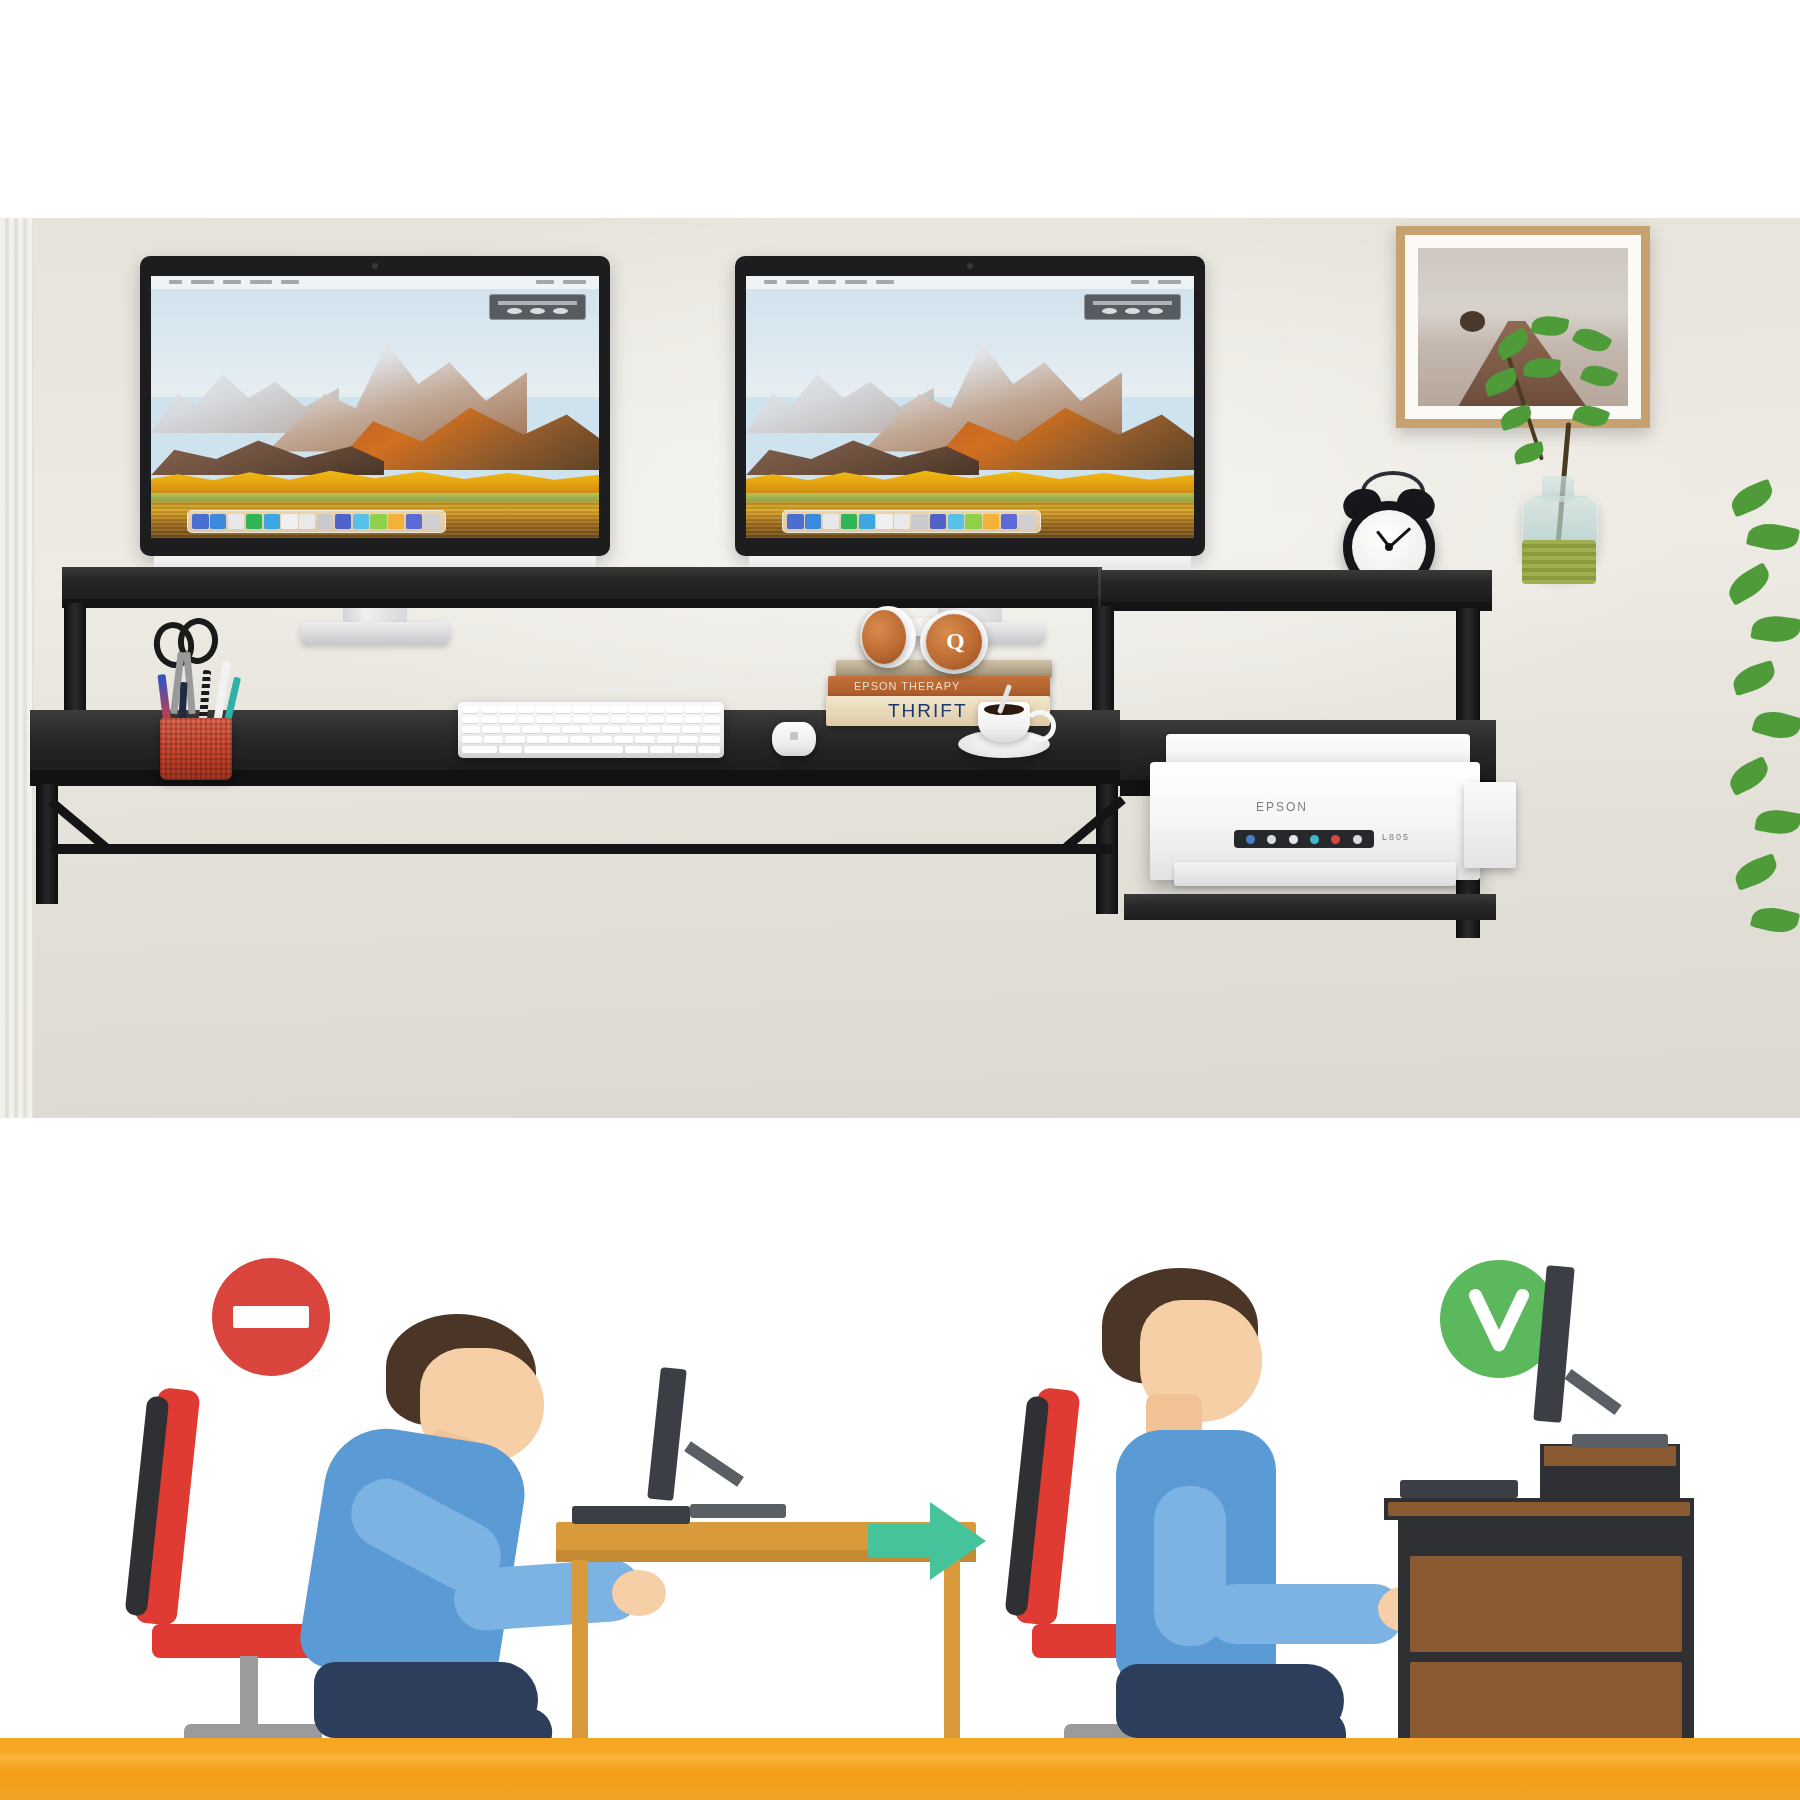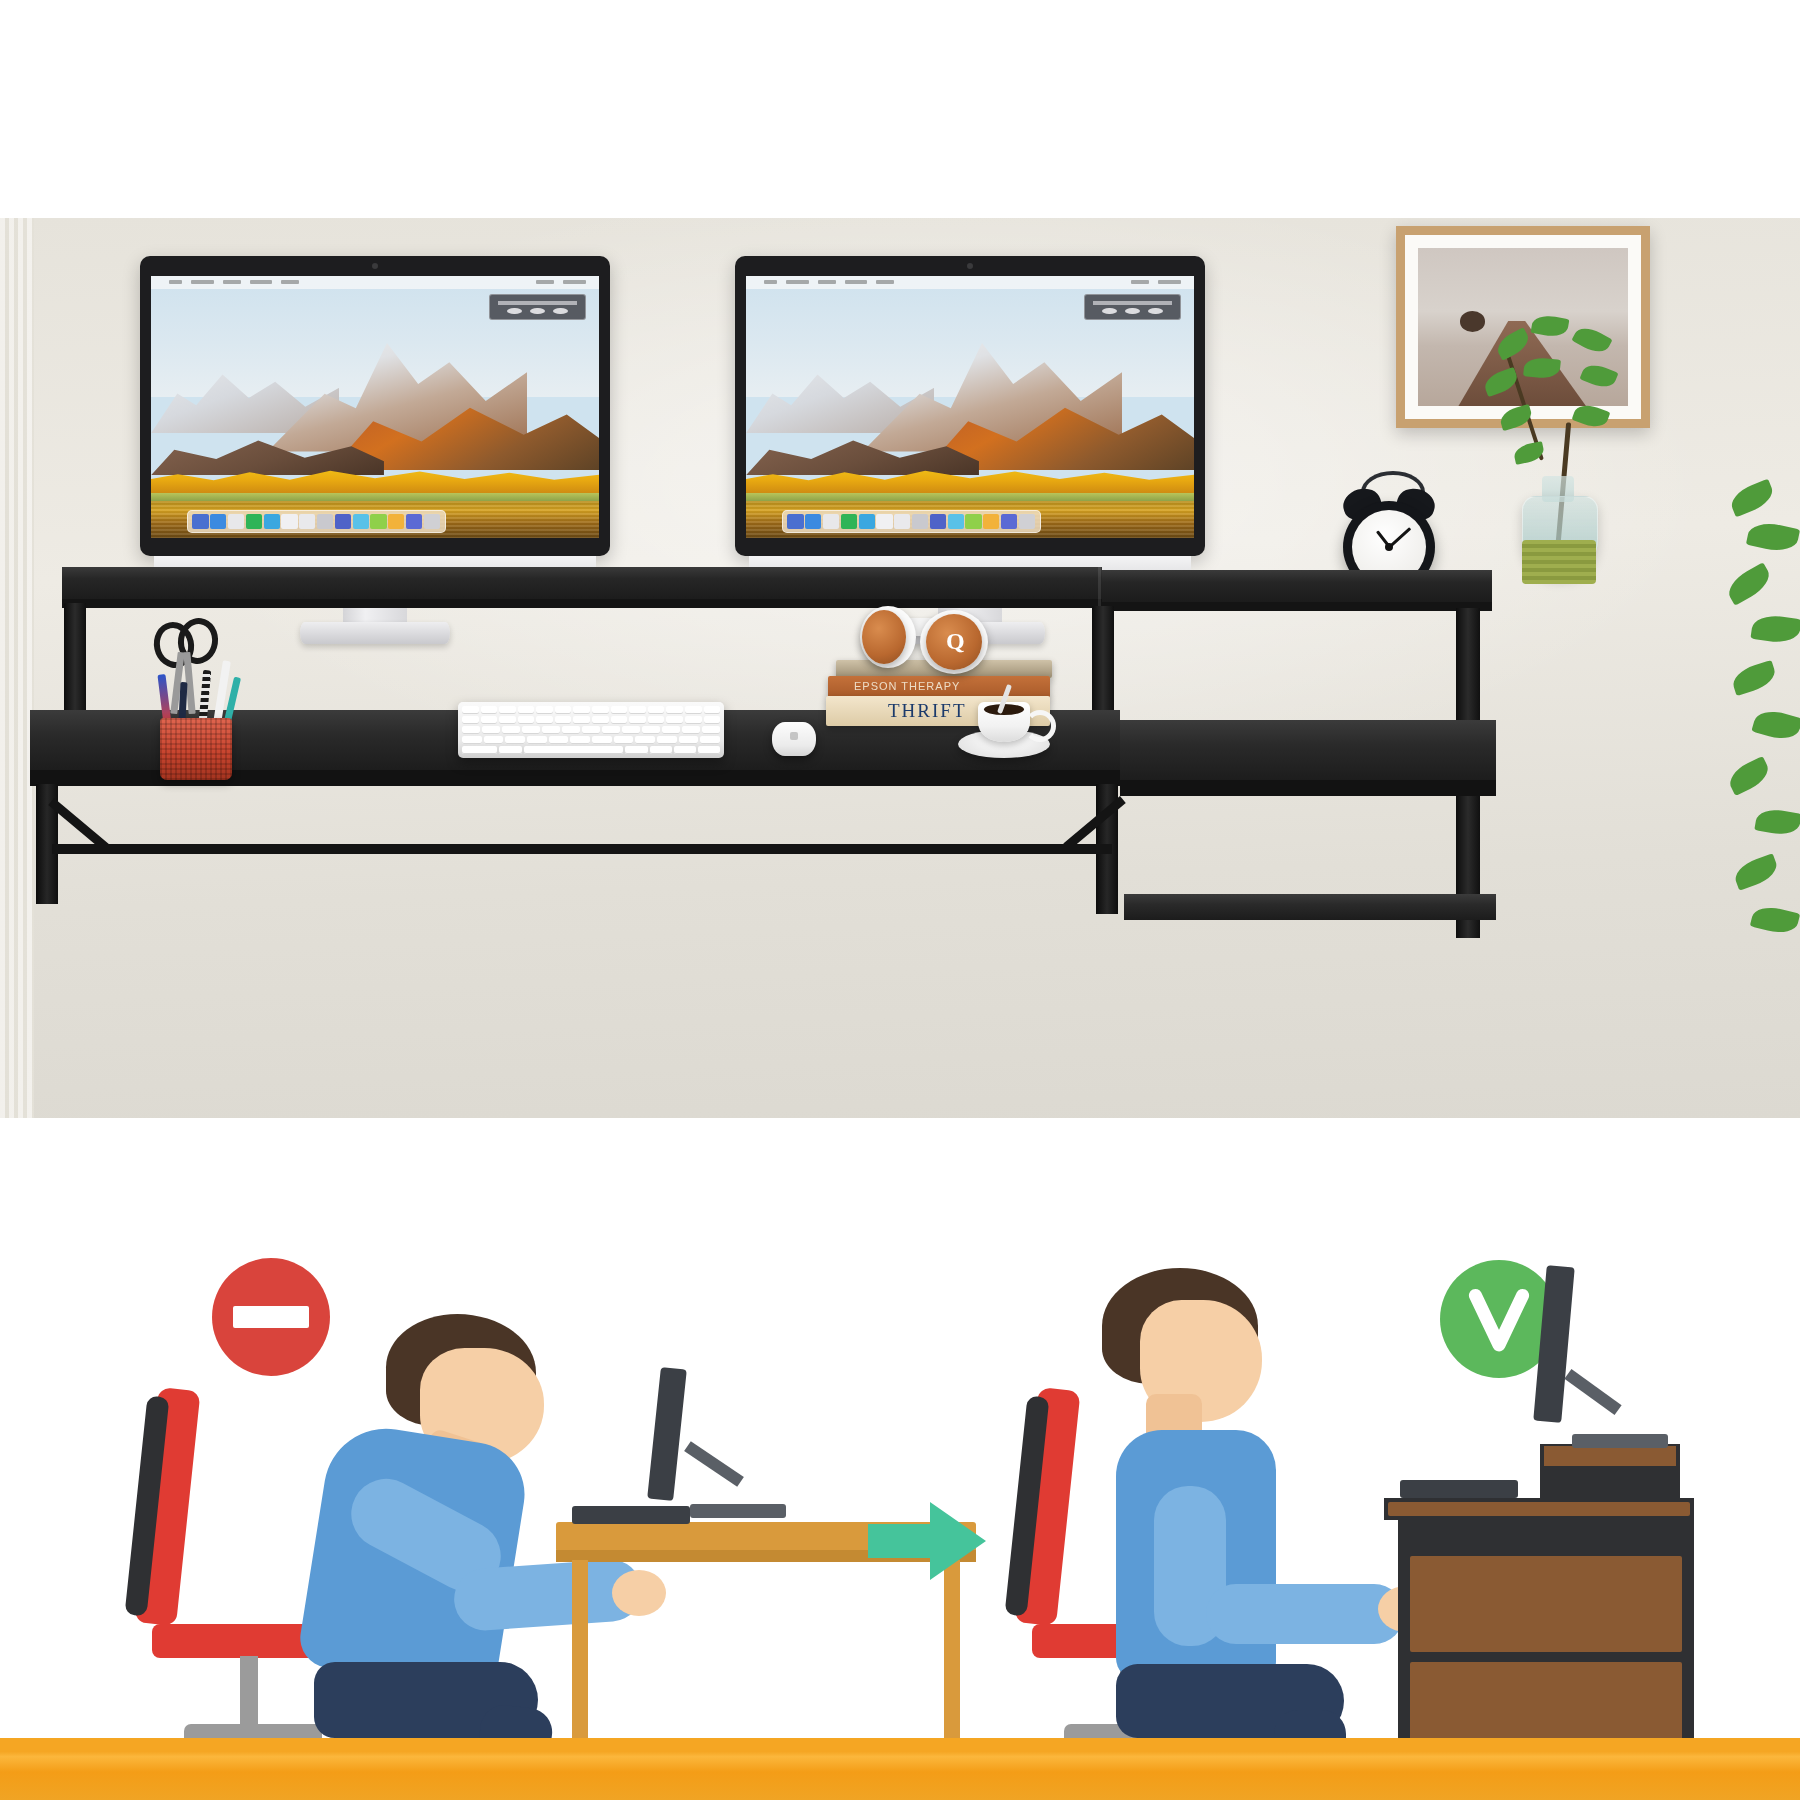--- a/index.html
+++ b/index.html
@@ -101,21 +101,21 @@
   .kbrow{display:flex;gap:2px;}
   .key{flex:1;background:#ffffff;border-radius:2px;box-shadow:inset 0 -1px 0 #d7d7d7;}
   .mouse{position:absolute;border-radius:13px/16px;
     background:linear-gradient(180deg,#fdfdfd 0%,#ebebeb 70%,#d5d5d5 100%);
     box-shadow:0 4px 9px rgba(0,0,0,.4);}
   .mouse::after{content:"";position:absolute;left:42%;top:30%;width:16%;height:22%;
     border-radius:2px;background:#b9b9b9;opacity:.8;}
 
   .books{position:absolute;}
   .book{position:absolute;border-radius:2px;box-shadow:0 3px 7px rgba(0,0,0,.3);}
-  .book-title{position:absolute;font-family:Liberation Serif, serif;color:#1b3a6b;
+  .book-title{position:absolute;font-family:Liberation Sans, sans-serif;color:#1b3a6b;
     letter-spacing:2px;white-space:nowrap;}
   .book-sub{position:absolute;font-family:"Liberation Sans",sans-serif;color:#f4ead7;
     letter-spacing:1px;white-space:nowrap;opacity:.9;}
 
   .hp-cup{position:absolute;border-radius:50%;
     background:radial-gradient(circle at 38% 34%,#d98c4e,#b9682f 60%,#8d4d20 100%);
     box-shadow:0 4px 9px rgba(0,0,0,.3);}
   .hp-ring{position:absolute;border-radius:50%;background:#fbfbfb;
     box-shadow:0 3px 8px rgba(0,0,0,.25);}
   .hp-q{position:absolute;color:#fff;font-weight:bold;font-family:"Liberation Serif",serif;}
@@ -516,20 +516,36 @@
     </div>
 
     <div style="position:absolute;left:958px;top:476px;width:104px;height:68px;">
       <div class="saucer" style="left:0px;top:36px;width:92px;height:28px;"></div>
       <div class="cup" style="left:20px;top:8px;width:52px;height:40px;"></div>
       <div class="coffee" style="left:26px;top:10px;width:40px;height:11px;"></div>
       <div class="handle" style="left:66px;top:16px;width:22px;height:22px;"></div>
       <div class="spoon" style="left:44px;top:-10px;width:5px;height:30px;"></div>
     </div>
 
+    <div class="printer" style="left:1150px;top:516px;width:360px;height:170px;">
+      <div class="pr-lid" style="left:16px;top:0px;width:304px;height:36px;"></div>
+      <div class="pr-body" style="left:0px;top:28px;width:330px;height:118px;"></div>
+      <div class="pr-panel" style="left:84px;top:96px;width:140px;height:18px;">
+        <i class="pr-btn" style="background:#4a7ec8;"></i>
+        <i class="pr-btn" style="background:#dcdcdc;"></i>
+        <i class="pr-btn" style="background:#e8e8e8;"></i>
+        <i class="pr-btn" style="background:#3fb8c8;"></i>
+        <i class="pr-btn" style="background:#d9443c;"></i>
+        <i class="pr-btn" style="background:#dcdcdc;"></i>
+      </div>
+      <div class="pr-brand" style="left:106px;top:66px;">EPSON</div>
+      <div class="pr-brand" style="left:232px;top:98px;font-size:9px;">L805</div>
+      <div class="pr-tray" style="left:24px;top:128px;width:282px;height:24px;"></div>
+      <div class="pr-tank" style="left:314px;top:48px;width:52px;height:86px;"></div>
+    </div>
   </div>
 
   <div class="illus">
 
     <div class="sign-bad" style="left:212px;top:140px;width:118px;height:118px;">
       <i></i>
     </div>
 
     <div class="chair" style="left:128px;top:270px;width:220px;height:400px;">
       <div class="ch-back" style="left:6px;top:0px;width:42px;height:236px;transform:rotate(6deg);"></div>

